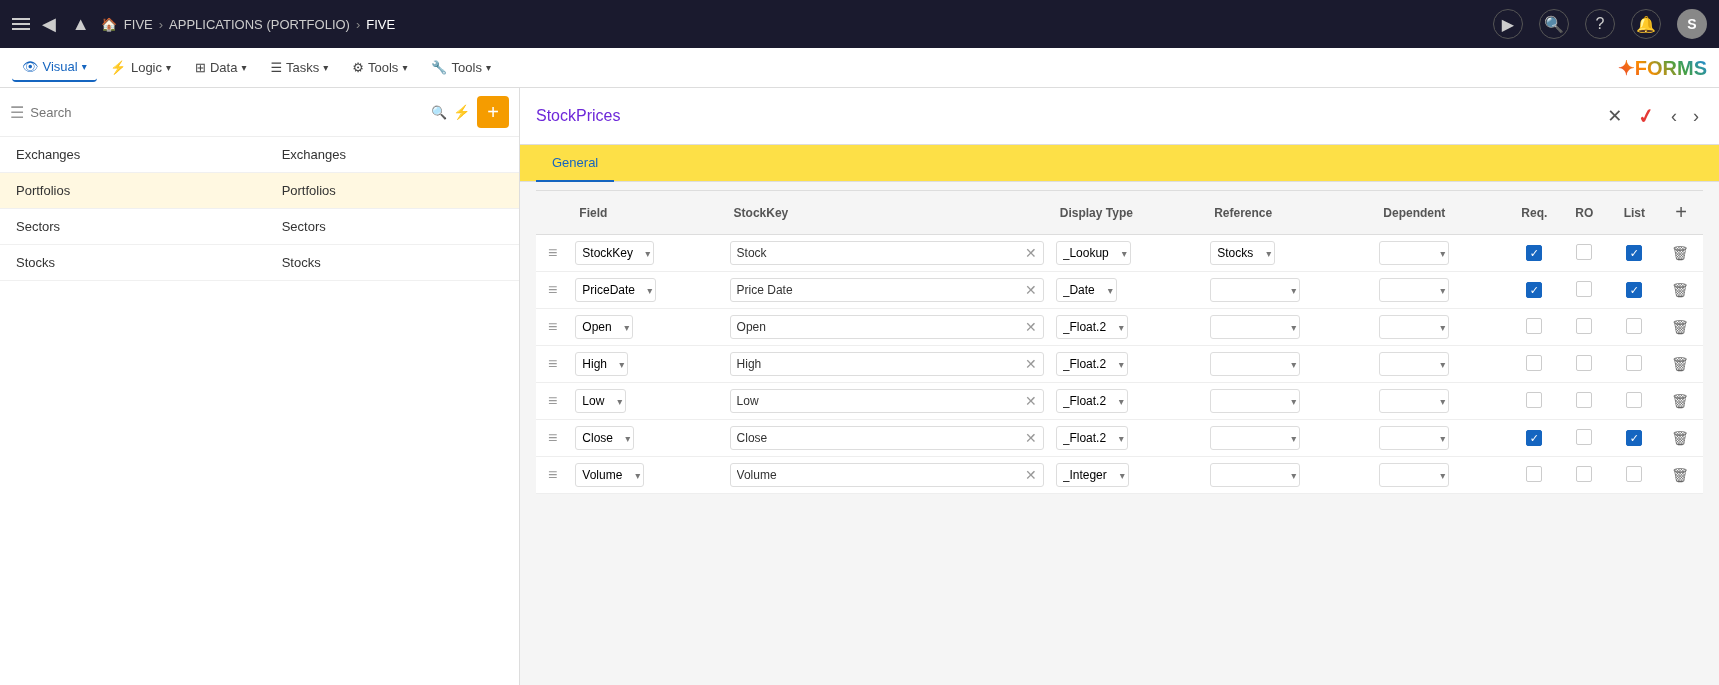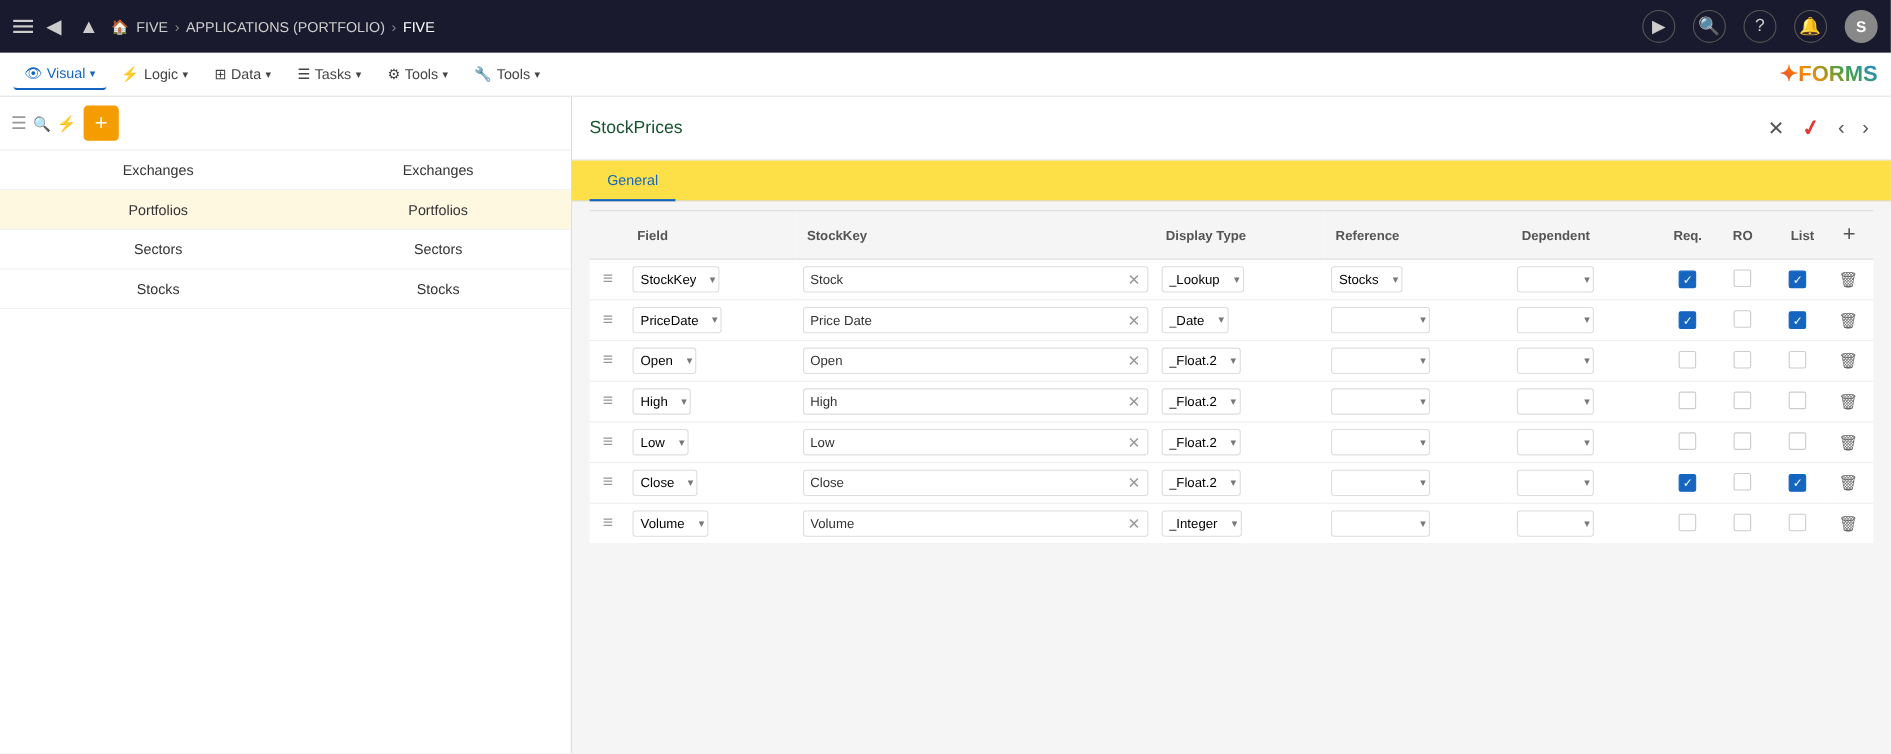--- a/index.html
+++ b/index.html
@@ -132,24 +132,23 @@
     .sidebar-header-col {
       font-size: 13px;
       font-weight: 600;
       color: #333;
       flex: 1;
     }
     .sidebar-header-col:first-child { flex: 1.2; }
     .sidebar-rows { flex: 1; overflow-y: auto; }
     .sidebar-row {
       display: flex;
-      padding: 10px 5px;
+      padding: 10px 16px;
       border-bottom: 1px solid #f0f0f0;
       cursor: pointer;
-      text-align: center;
     }
     .sidebar-row.selected { background: #fff8e1; }
     .sidebar-row-cell { flex: 1; font-size: 13px; color: #333; }
     .sidebar-row-cell:first-child { flex: 1.2; }
     .sidebar-footer {
       padding: 8px 16px;
       text-align: right;
       font-size: 12px;
       color: #666;
       border-top: 1px solid #eee;
@@ -166,21 +165,21 @@
     .content-header {
       background: white;
       padding: 12px 16px;
       display: flex;
       align-items: center;
       border-bottom: 1px solid #ddd;
     }
     .content-title {
       font-size: 16px;
       font-weight: 500;
-      color: #14532d;
+      color: #6d28d9;
     }
     .content-header-actions {
       margin-left: auto;
       display: flex;
       align-items: center;
       gap: 8px;
     }
     .close-btn {
       background: none;
       border: none;
@@ -416,20 +415,21 @@
   <div class="nav-bar-right">
     <span class="five-logo">✦FORMS</span>
   </div>
 </div>
 
 <div class="main-layout">
 
   <div class="sidebar">
     <div class="sidebar-search">
       <span style="color:#999;font-size:16px;">☰</span>
+      <input class="sidebar-search-input" type="text" placeholder="Search" style="">
       <span class="sidebar-search-icon">🔍</span>
       <span class="sidebar-lightning">⚡</span>
       <button class="sidebar-add-btn">+</button>
     </div>
     <div class="sidebar-rows">
       <div class="sidebar-row">
         <div class="sidebar-row-cell">Exchanges</div>
         <div class="sidebar-row-cell">Exchanges</div>
       </div>
       <div class="sidebar-row selected">
@@ -465,21 +465,21 @@
         <thead>
           <tr>
             <th style="width:32px;"></th>
             <th>Field</th>
             <th>StockKey</th>
             <th>Display Type</th>
             <th>Reference</th>
             <th>Dependent</th>
             <th style="width:50px;text-align:center;">Req.</th>
             <th style="width:50px;text-align:center;">RO</th>
-            <th style="width:50px;text-align:right;">List</th>
+            <th style="width:50px;text-align:center;">List</th>
             <th class="th-add" style="width:40px;">
               <button class="add-row-btn">+</button>
             </th>
           </tr>
         </thead>
         <tbody>
 
           <tr>
             <td><span class="drag-handle">≡</span></td>
             <td>

